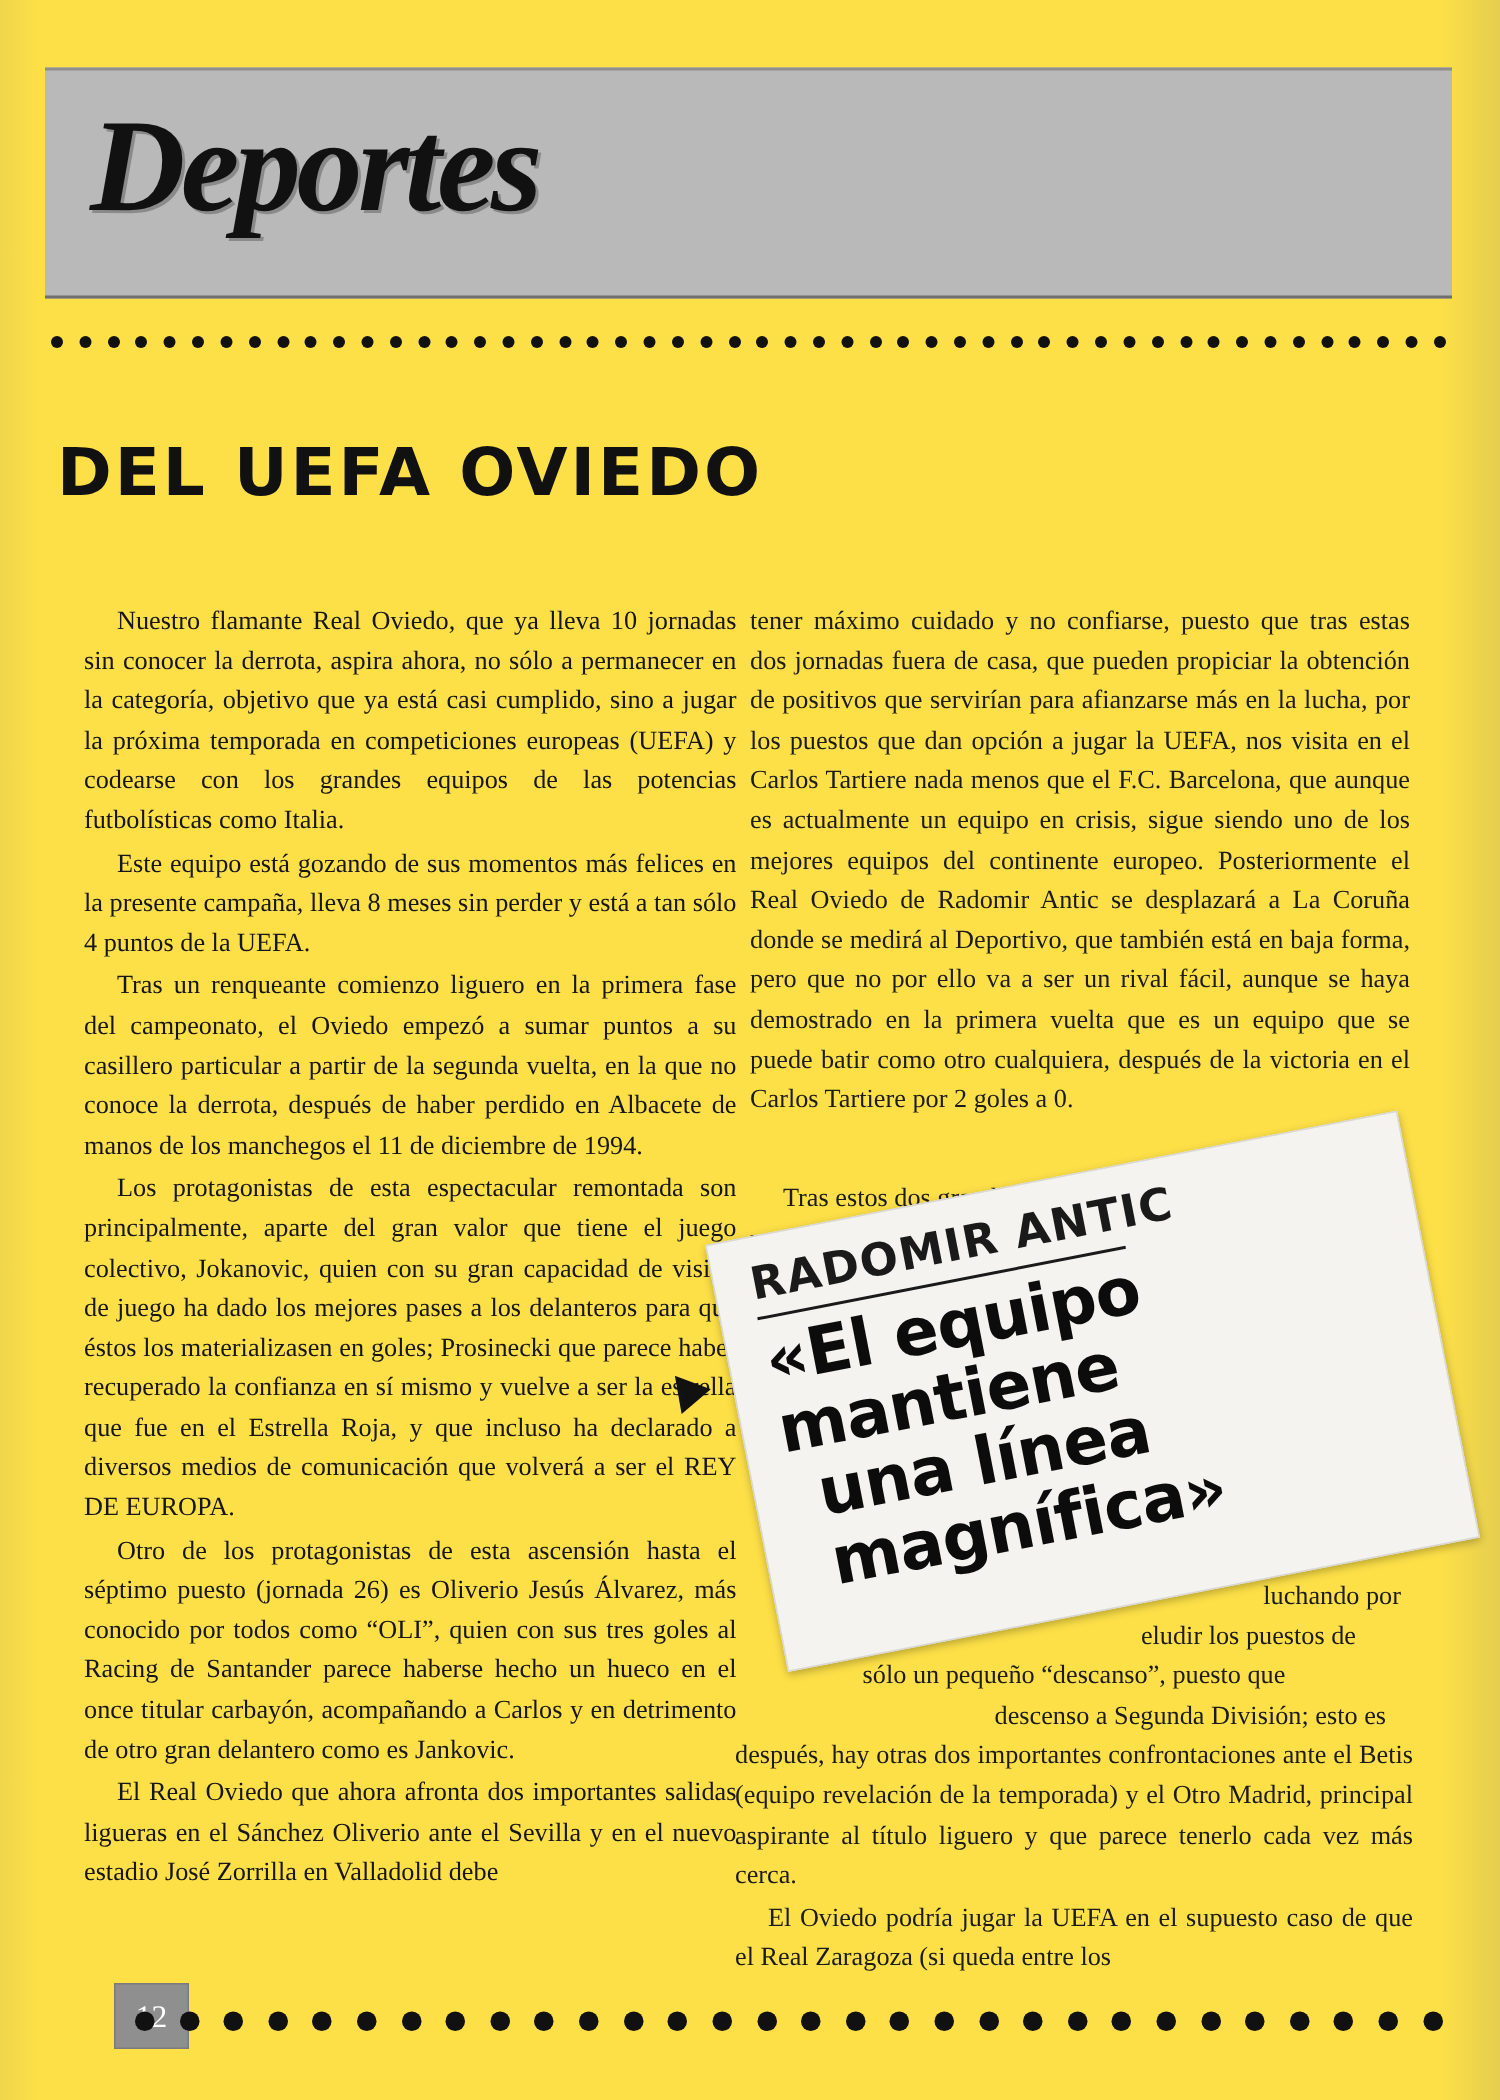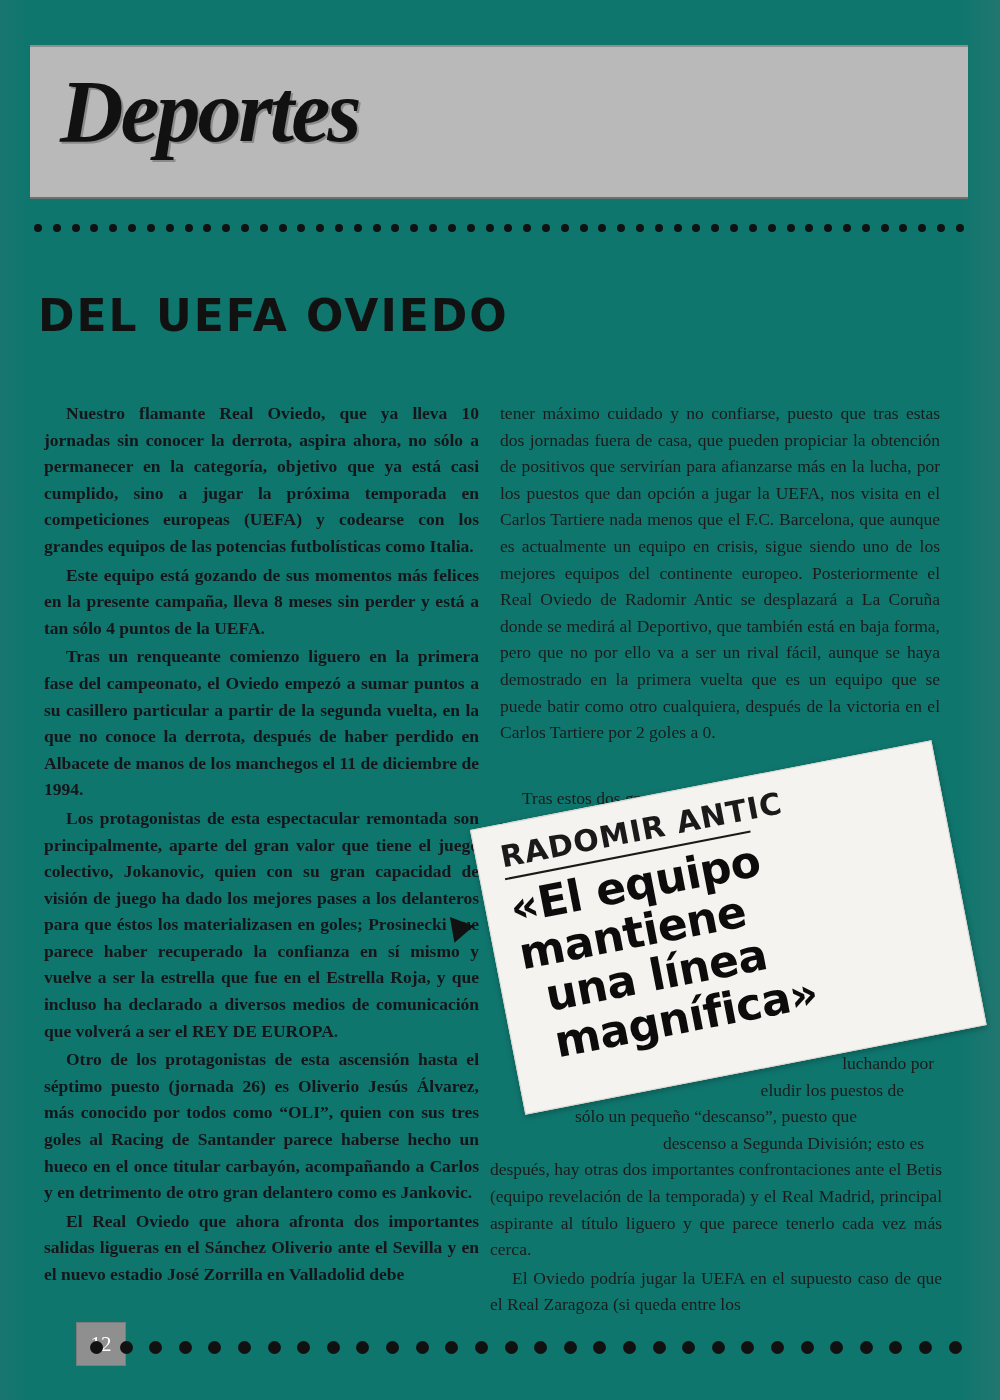--- a/index.html
+++ b/index.html
@@ -12,21 +12,21 @@
     height: 1400px;
     position: relative;
     overflow: hidden;
     font-family: "Liberation Serif", serif;
     color: #1b1b1b;
   }
 
   .page {
     position: absolute;
     inset: 0;
-    background: #0f766e;
+    background: #fde047;
   }
 
   
   .scan-edge-right {
     position: absolute;
     top: 0; right: 0; width: 40px; height: 100%;
     background: linear-gradient(to right, rgba(255,255,255,0), rgba(120,120,120,0.18));
     pointer-events: none;
   }
   .scan-edge-left {
@@ -104,21 +104,21 @@
   
   .col {
     position: absolute;
     top: 400px;
     width: 435px;
     font-size: 17.5px;
     line-height: 1.52;
     text-align: justify;
     color: #15151a;
   }
-  .col-left  { left: 44px; font-weight: bold; }
+  .col-left  { left: 56px; }
 
   .col p {
     margin: 0 0 2px 0;
     text-indent: 22px;
   }
   .right-top {
     position: absolute;
     left: 500px;
     top: 400px;
     width: 440px;
@@ -318,21 +318,21 @@
       <span>«El equipo mantiene</span>
       <span class="line2">una línea magnífica»</span>
     </div>
   </div>
 
   <div class="right-bottom">
     <div class="indent-block" style="text-align:right; padding-right:8px;">luchando por</div>
     <div class="indent-block" style="text-align:right; padding-right:38px;">eludir los puestos de</div>
     <div class="indent-block" style="text-align:center;">sólo un pequeño “descanso”, puesto que</div>
     <div class="indent-block" style="text-align:right; padding-right:18px;">descenso a Segunda División; esto es</div>
-    <p class="first-lines">después, hay otras dos importantes confrontaciones ante el Betis (equipo revelación de la temporada) y el Real Madrid, principal aspirante al título liguero y que parece tenerlo cada vez más cerca.</p>
+    <p class="first-lines">después, hay otras dos importantes confrontaciones ante el Betis (equipo revelación de la temporada) y el Otro Madrid, principal aspirante al título liguero y que parece tenerlo cada vez más cerca.</p>
     <p>El Oviedo podría jugar la UEFA en el supuesto caso de que el Real Zaragoza (si queda entre los</p>
   </div>
 
   <div class="folio">12</div>
 
   <div class="dot-rule dot-rule-bottom">
     <span class="dot"></span>
       <span class="dot"></span>
       <span class="dot"></span>
       <span class="dot"></span>

